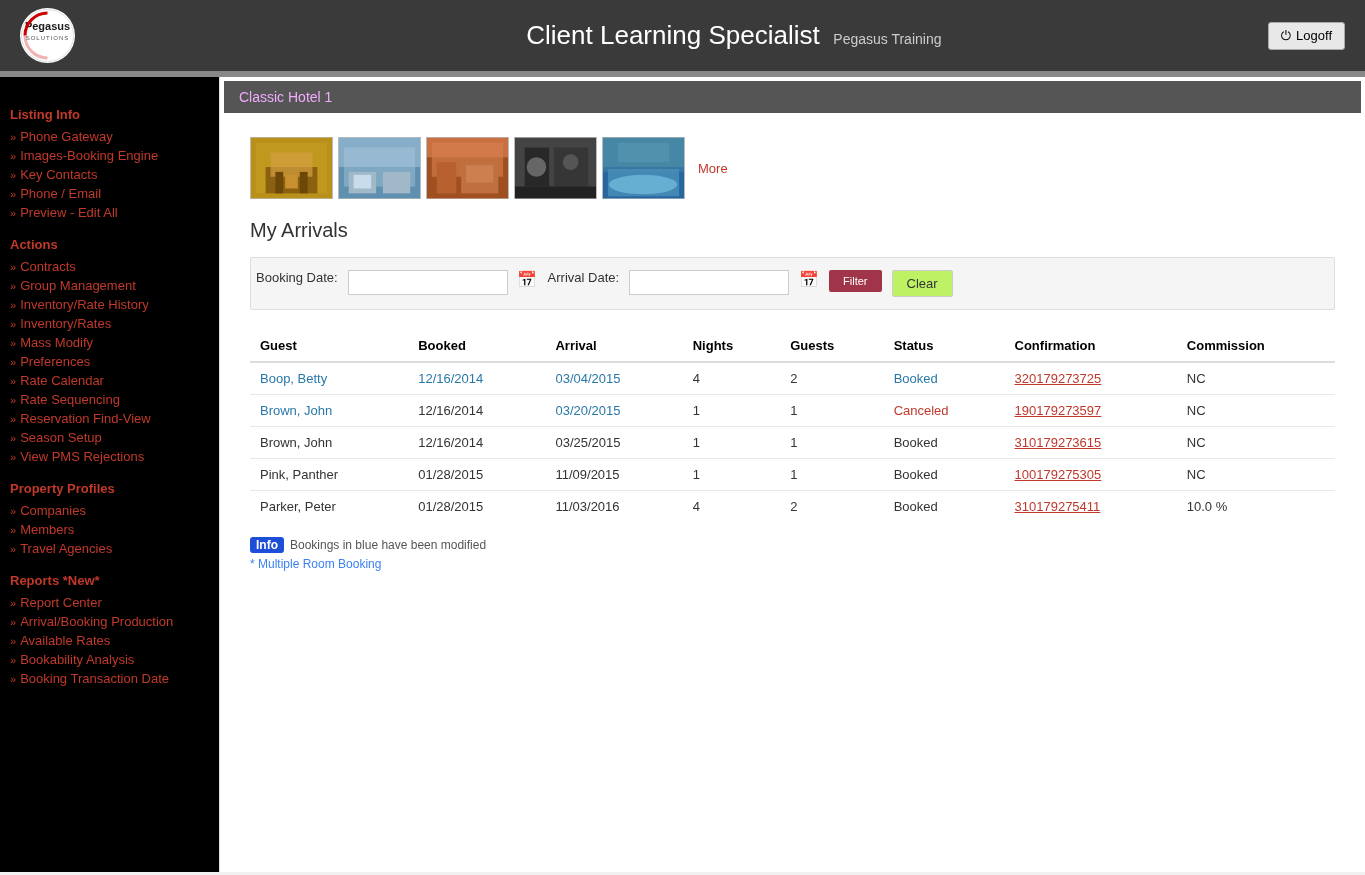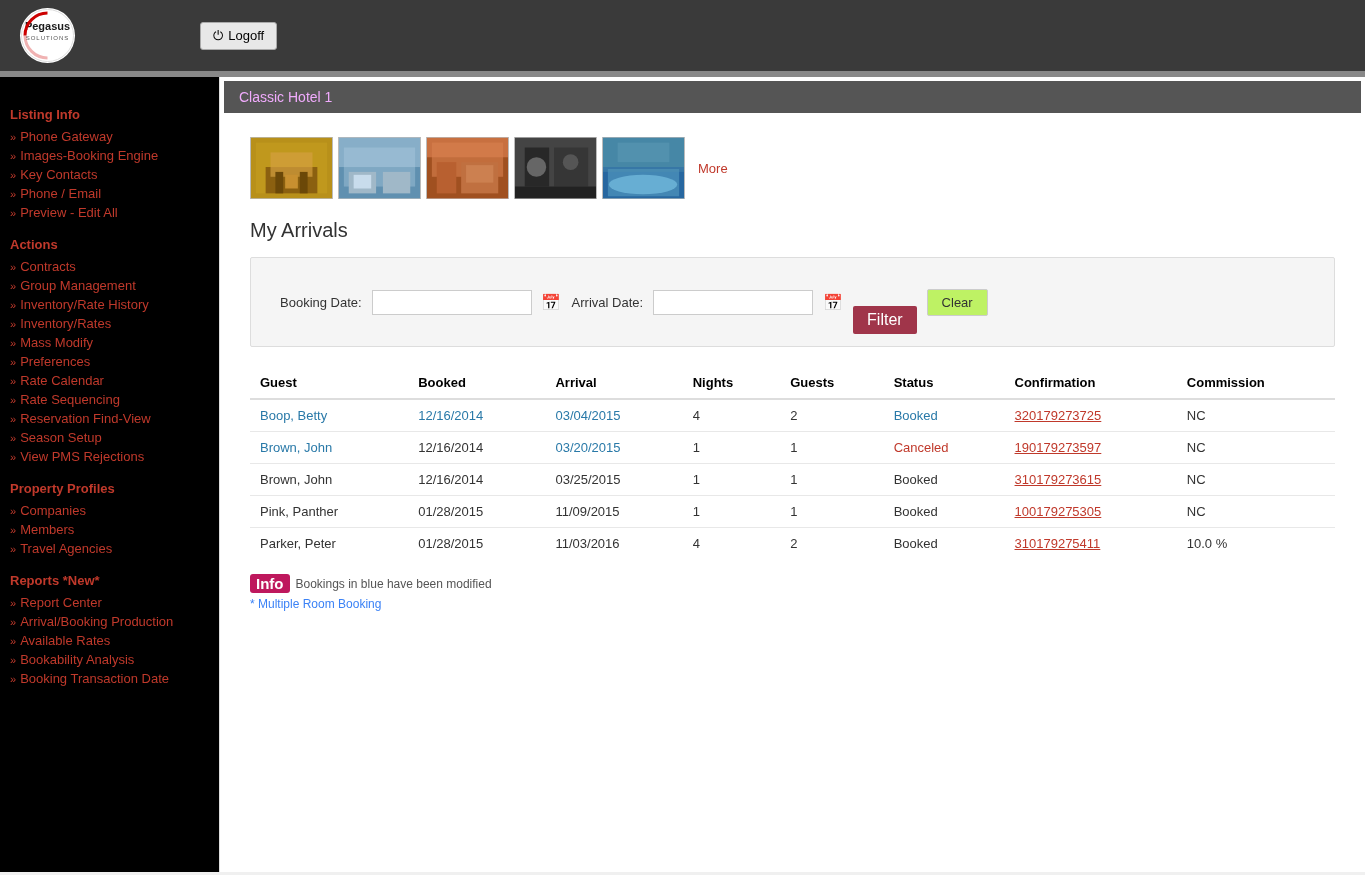--- a/index.html
+++ b/index.html
@@ -146,23 +146,23 @@
       font-size: 20px;
       font-weight: normal;
       color: #333;
       margin-bottom: 15px;
     }
 
     
     .filter-bar {
       background: #f5f5f5;
       border: 1px solid #ddd;
-      padding: 12px 29px;
-      display: flex;
-      align-items: center;
+      padding: 12px 5px;
+      display: flex;
+      align-items: flex-start;
       gap: 10px;
       margin-bottom: 20px;
       border-radius: 2px;
     }
     .filter-label {
       font-size: 13px;
       color: #333;
     }
     .filter-input {
       border: 1px solid #ccc;
@@ -174,24 +174,23 @@
     .calendar-icon {
       cursor: pointer;
       font-size: 16px;
       color: #555;
     }
     .filter-btn {
       background: #a0354a;
       color: #fff;
       border: none;
       padding: 5px 14px;
-      font-size: 16px;
+      font-size: 11px;
       cursor: pointer;
       border-radius: 2px;
-      margin-top: 36px;
     }
     .clear-btn {
       background: #bef264;
       color: #333;
       border: 1px solid #ccc;
       padding: 5px 14px;
       font-size: 13px;
       cursor: pointer;
       border-radius: 2px;
     }
@@ -222,25 +221,25 @@
     
     .info-note {
       display: flex;
       align-items: center;
       gap: 6px;
       margin-top: 15px;
       font-size: 12px;
       color: #555;
     }
     .info-badge {
-      background: #be185d;
+      background: #1d4ed8;
       color: #fff;
       padding: 1px 6px;
       border-radius: 3px;
-      font-size: 15px;
+      font-size: 12px;
       font-weight: bold;
     }
     .multiple-room-note {
       font-size: 12px;
       color: #3b82f6;
       margin-top: 4px;
     }
 
     
     ::-webkit-scrollbar { width: 14px; }
@@ -254,20 +253,24 @@
   <div class="logo-area">
     <div class="logo-circle">
       <svg width="55" height="55" viewBox="0 0 55 55">
         <circle cx="27.5" cy="27.5" r="26" fill="white" stroke="#ddd" stroke-width="1"></circle>
         <text x="27.5" y="22" text-anchor="middle" font-size="11" font-weight="bold" fill="#1a1a1a" font-family="Arial">Pegasus</text>
         <text x="27.5" y="32" text-anchor="middle" font-size="6" fill="#555" font-family="Arial" letter-spacing="1">SOLUTIONS</text>
         <path d="M 5 27.5 A 22.5 22.5 0 0 1 27.5 5" stroke="#c00" stroke-width="3" fill="none"></path>
         <path d="M 27.5 50 A 22.5 22.5 0 0 1 5 27.5" stroke="#c00" stroke-width="3" fill="none" opacity="0.3"></path>
       </svg>
     </div>
+  </div>
+  <div class="header-title">
+    <span class="header-title-main">Client Learning Specialist</span>
+    <span class="header-title-sub" style="margin-left:10px;">Pegasus Training</span>
   </div>
   <button class="logoff-btn">
     <span>⏻</span>
     <span>Logoff</span>
   </button>
 </div>
 
 <div style="height:6px; background:#888;"></div>
 
 <div class="main-container">

